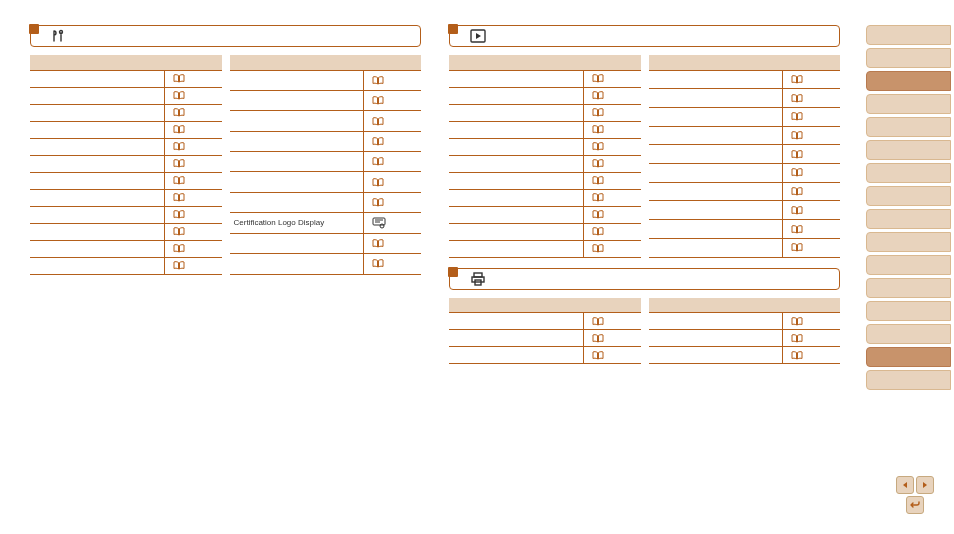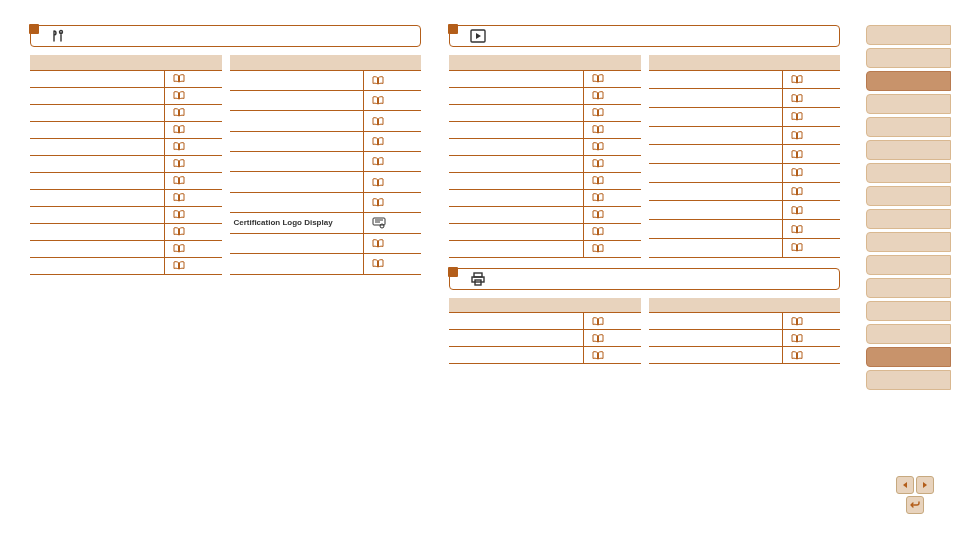--- a/index.html
+++ b/index.html
@@ -48,21 +48,20 @@
     height: 14px;
   }
   .section-title {
     font-size: 10px;
     color: #b35e1a;
     margin-left: 8px;
   }
   .table-pair {
     display: flex;
     gap: 8px;
-    font-weight: bold;
   }
   .tbl {
     flex: 1;
     border-collapse: collapse;
     width: 100%;
   }
   .tbl th {
     background: #e8d3bd;
     height: 15px;
     border: none;

